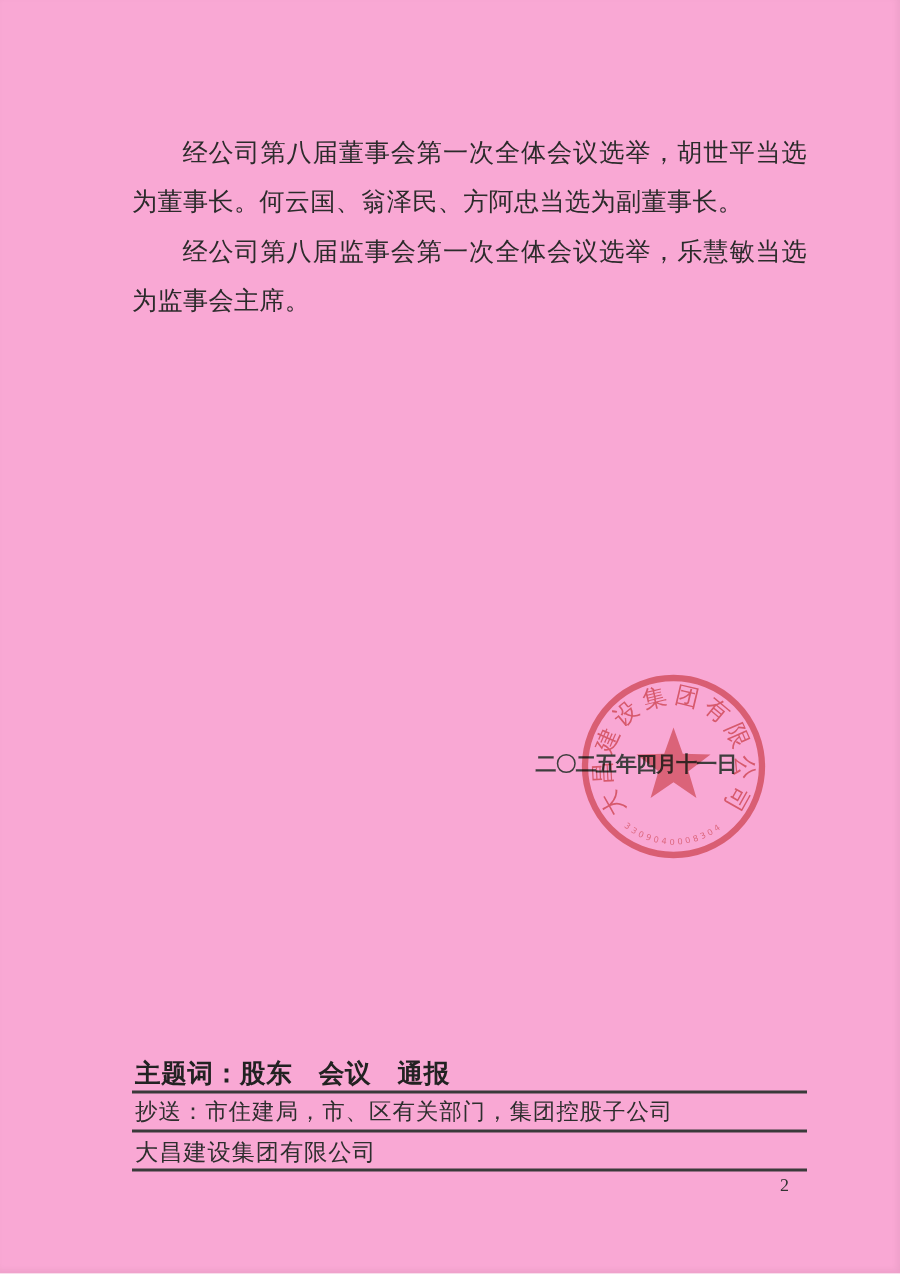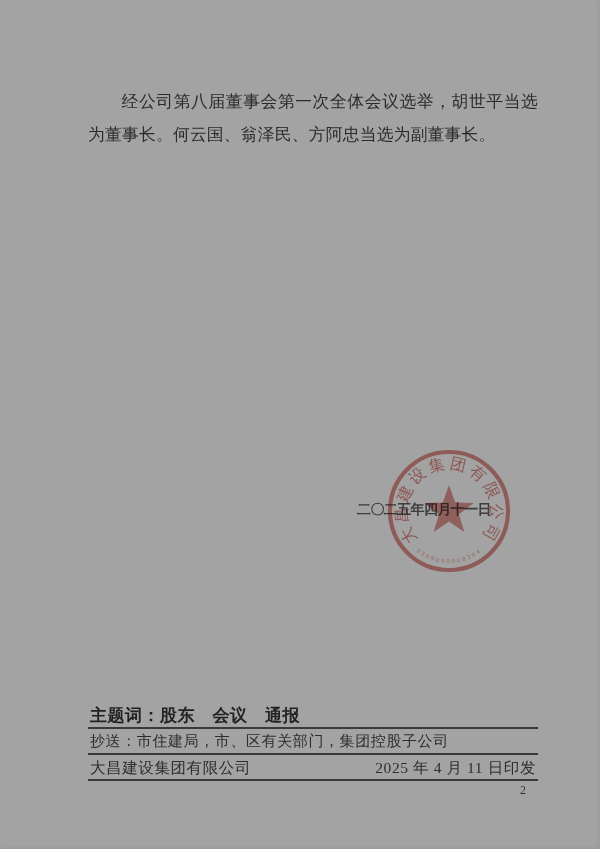--- a/index.html
+++ b/index.html
@@ -4,21 +4,21 @@
 <style>
   html, body {
     margin: 0;
     padding: 0;
     background: #ffffff;
   }
   .page {
     position: relative;
     width: 600px;
     height: 849px;
-    background: #a3a3a3;
+    background: #f9a8d4;
     overflow: hidden;
     font-family: "Liberation Serif", "DejaVu Serif", serif;
     color: #2d2d2d;
     box-shadow: inset -2px -2px 4px rgba(0,0,0,0.05);
   }
 
   
   .body-text {
     position: absolute;
     left: 88px;
@@ -117,20 +117,21 @@
     color: #333333;
   }
 </style>
 </head>
 <body>
 
 <div class="page">
 
   <main class="body-text">
     <p>经公司第八届董事会第一次全体会议选举，胡世平当选为董事长。何云国、翁泽民、方阿忠当选为副董事长。</p>
+    <p>经公司第八届监事会第一次全体会议选举，乐慧敏当选为监事会主席。</p>
   </main>
 
   <div class="sign-date">二〇二五年四月十一日</div>
 
   <svg class="seal" viewBox="0 0 130 130" xmlns="http://www.w3.org/2000/svg">
     <defs>
       <path id="seal-top-arc" d="M 32.83 92.01 A 42 42 0 1 1 97.17 92.01" fill="none"></path>
       <path id="seal-bottom-arc" d="M 32.98 105.98 A 52 52 0 0 0 97.02 105.98" fill="none"></path>
     </defs>
     <circle cx="65" cy="65" r="59" fill="none" stroke="#cc4e47" stroke-width="4.2" opacity="0.75"></circle>
@@ -149,20 +150,19 @@
     </div>
     <div class="rule rule-1"></div>
 
     <div class="cc-row">
       <span>抄送：</span><span>市住建局，市、区有关部门，集团控股子公司</span>
     </div>
     <div class="rule rule-2"></div>
 
     <div class="issuer-row">
       <span>大昌建设集团有限公司</span>
-      <span>2025 年 4 月 11 日印发</span>
     </div>
     <div class="rule rule-3"></div>
   </footer>
 
   <div class="page-number">2</div>
 
 </div>
 
 </body></html>

